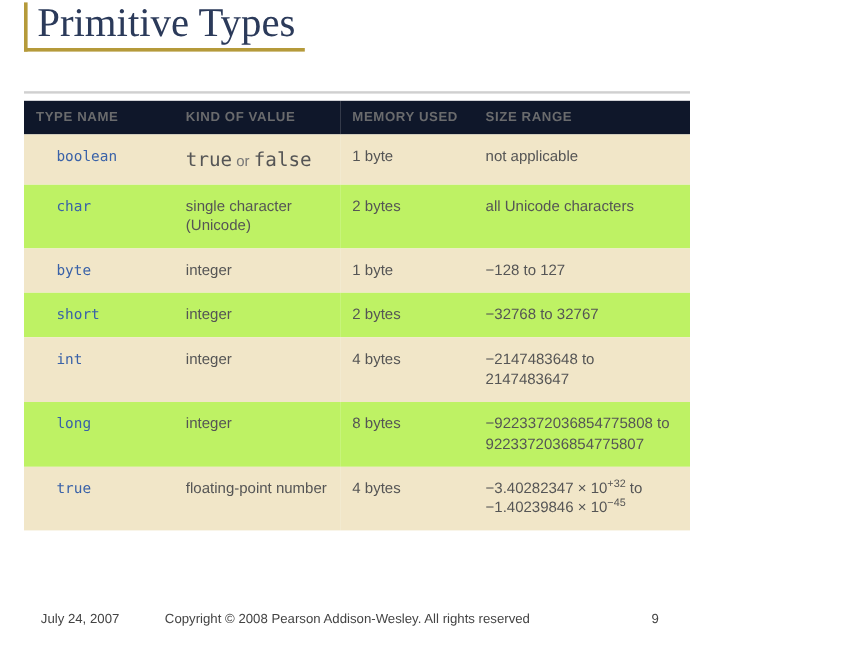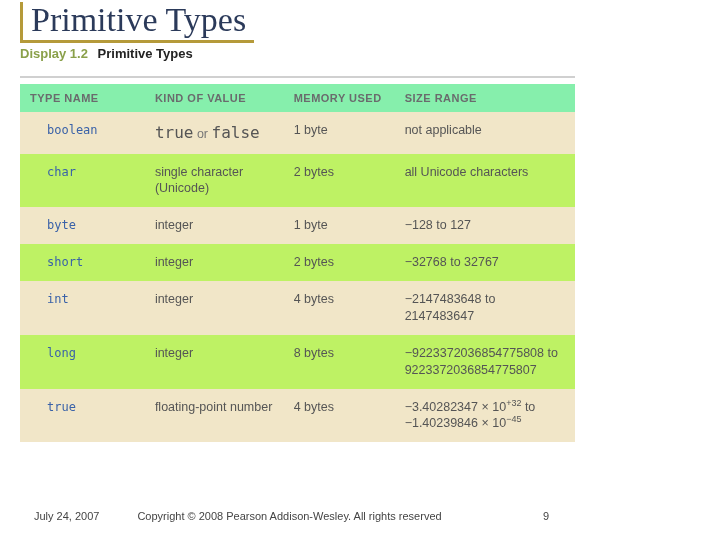--- a/index.html
+++ b/index.html
@@ -55,21 +55,21 @@
     margin-bottom: 6px;
   }
   table {
     width: 100%;
     border-collapse: collapse;
     font-family: "Lucida Sans", "Lucida Grande", Verdana, sans-serif;
     font-size: 12.5px;
     color: #4a4a4a;
   }
   th {
-    background: #86efac;
+    background: #0f172a;
     text-align: left;
     font-size: 11px;
     letter-spacing: 0.5px;
     color: #6a6b6d;
     padding: 8px 10px;
     font-weight: 700;
   }
   td {
     padding: 10px 10px;
     vertical-align: top;
@@ -103,24 +103,20 @@
 </style>
 </head>
 <body>
 
 <div class="slide">
 
   <div class="title-wrap">
     <div class="title">Primitive Types</div>
   </div>
 
-  <div class="display-line">
-    <span class="display-num">Display 1.2</span>
-    <span class="display-title">Primitive Types</span>
-  </div>
 
   <div class="table-area">
     <div class="rule"></div>
     <table>
       <thead>
         <tr>
           <th class="col-type">TYPE NAME</th>
           <th class="col-kind">KIND OF VALUE</th>
           <th class="col-memory">MEMORY USED</th>
           <th class="col-size">SIZE RANGE</th>

